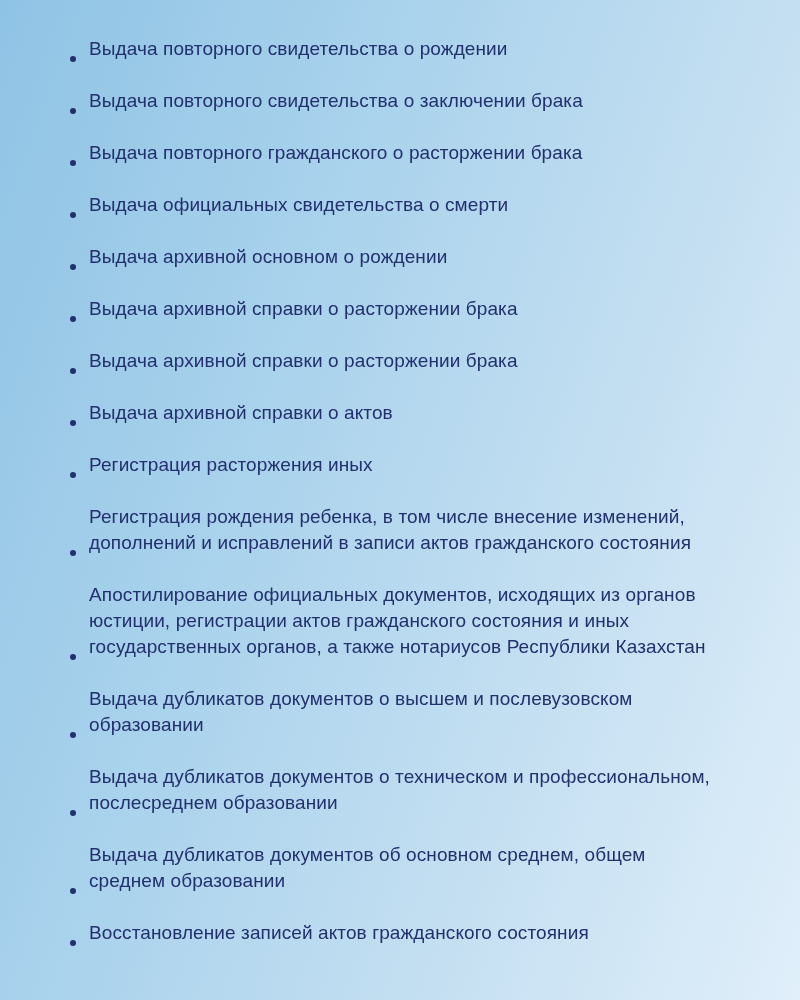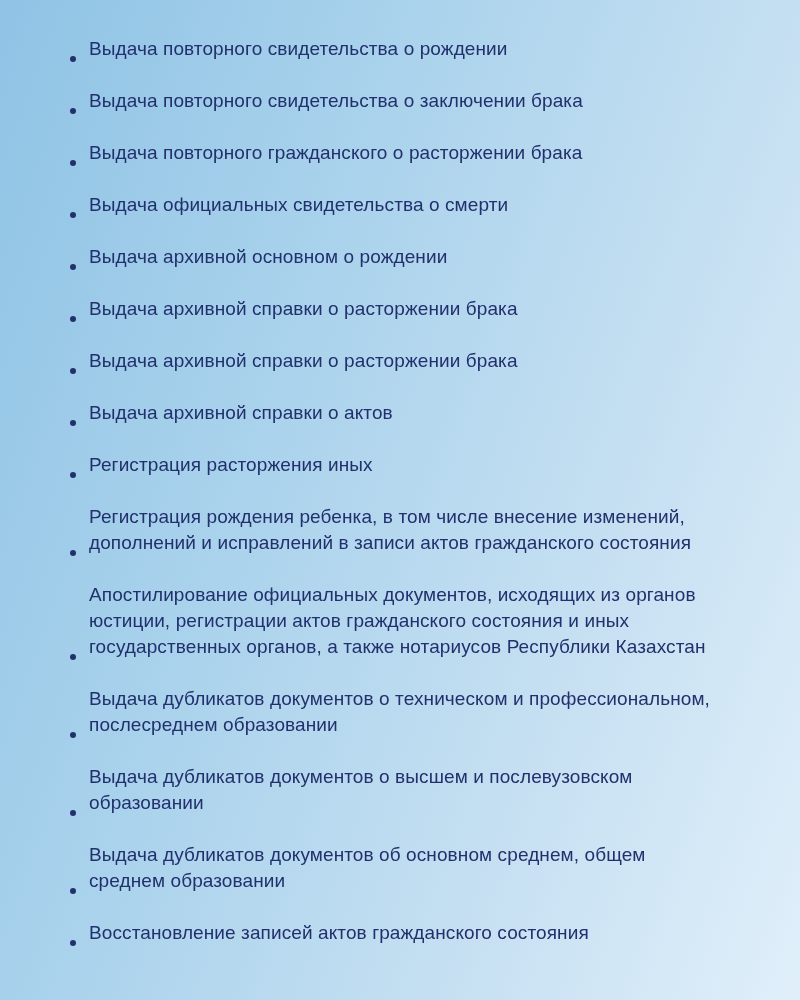--- a/index.html
+++ b/index.html
@@ -95,25 +95,25 @@
     <li>
       <span class="bullet"></span>
       <span class="item-text">Регистрация рождения ребенка, в том числе внесение изменений, дополнений и исправлений в записи актов гражданского состояния</span>
     </li>
     <li>
       <span class="bullet"></span>
       <span class="item-text">Апостилирование официальных документов, исходящих из органов юстиции, регистрации актов гражданского состояния и иных государственных органов, а также нотариусов Республики Казахстан</span>
     </li>
     <li>
       <span class="bullet"></span>
-      <span class="item-text">Выдача дубликатов документов о техническом и профессиональном, послесреднем образовании</span>
+      <span class="item-text">Выдача дубликатов документов о высшем и послевузовском образовании</span>
     </li>
     <li>
       <span class="bullet"></span>
-      <span class="item-text">Выдача дубликатов документов о высшем и послевузовском образовании</span>
+      <span class="item-text">Выдача дубликатов документов о техническом и профессиональном, послесреднем образовании</span>
     </li>
     <li>
       <span class="bullet"></span>
       <span class="item-text">Выдача дубликатов документов об основном среднем, общем среднем образовании</span>
     </li>
     <li>
       <span class="bullet"></span>
       <span class="item-text">Восстановление записей актов гражданского состояния</span>
     </li>
   </ul>

